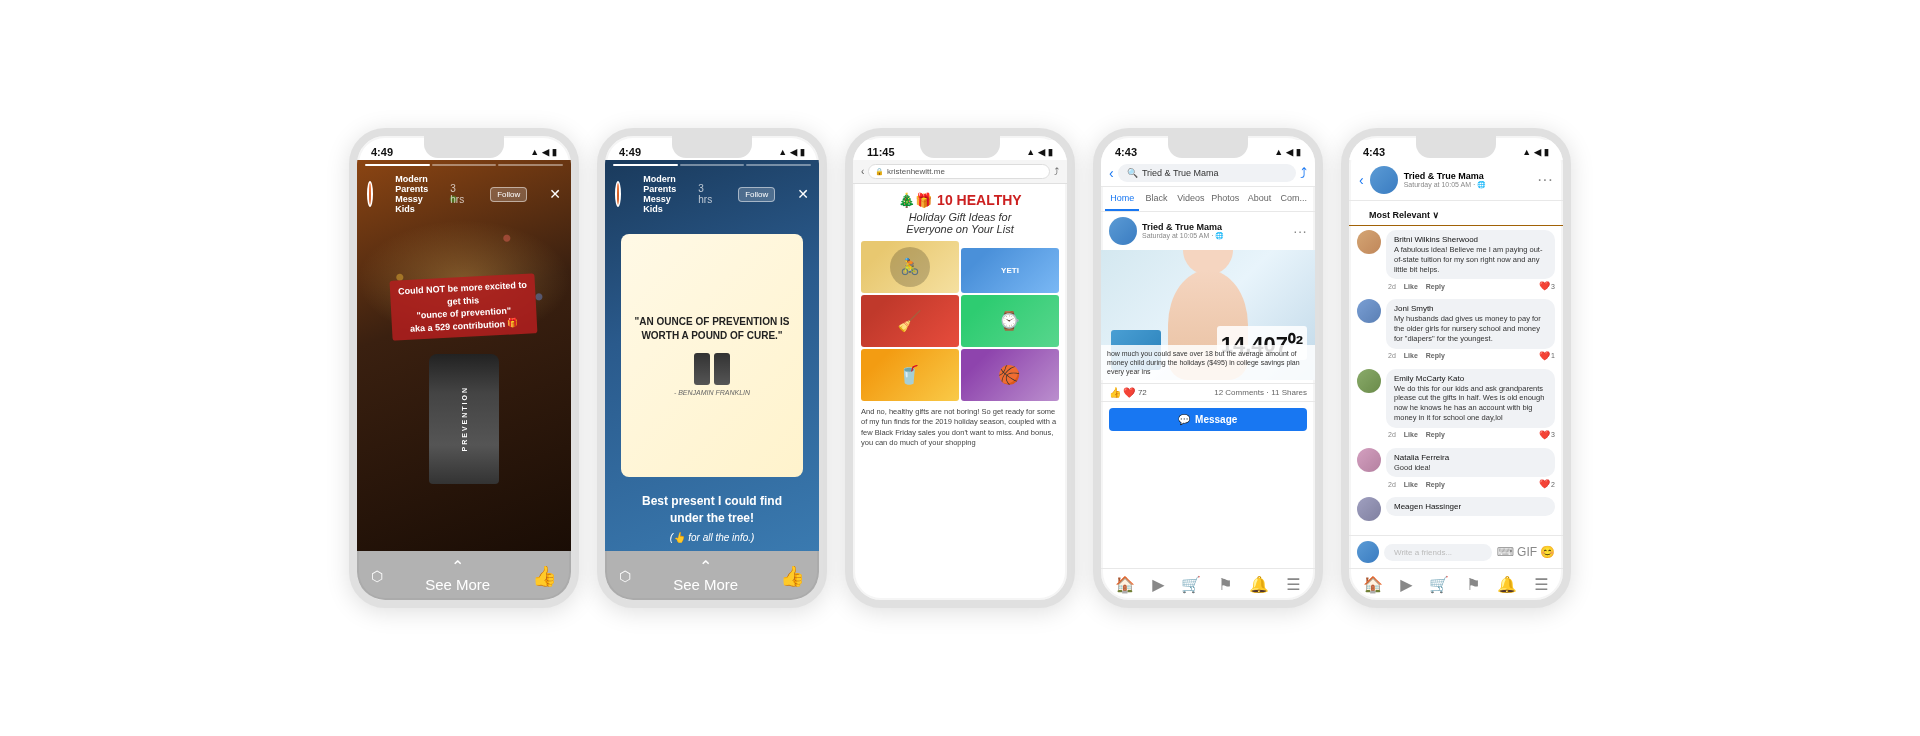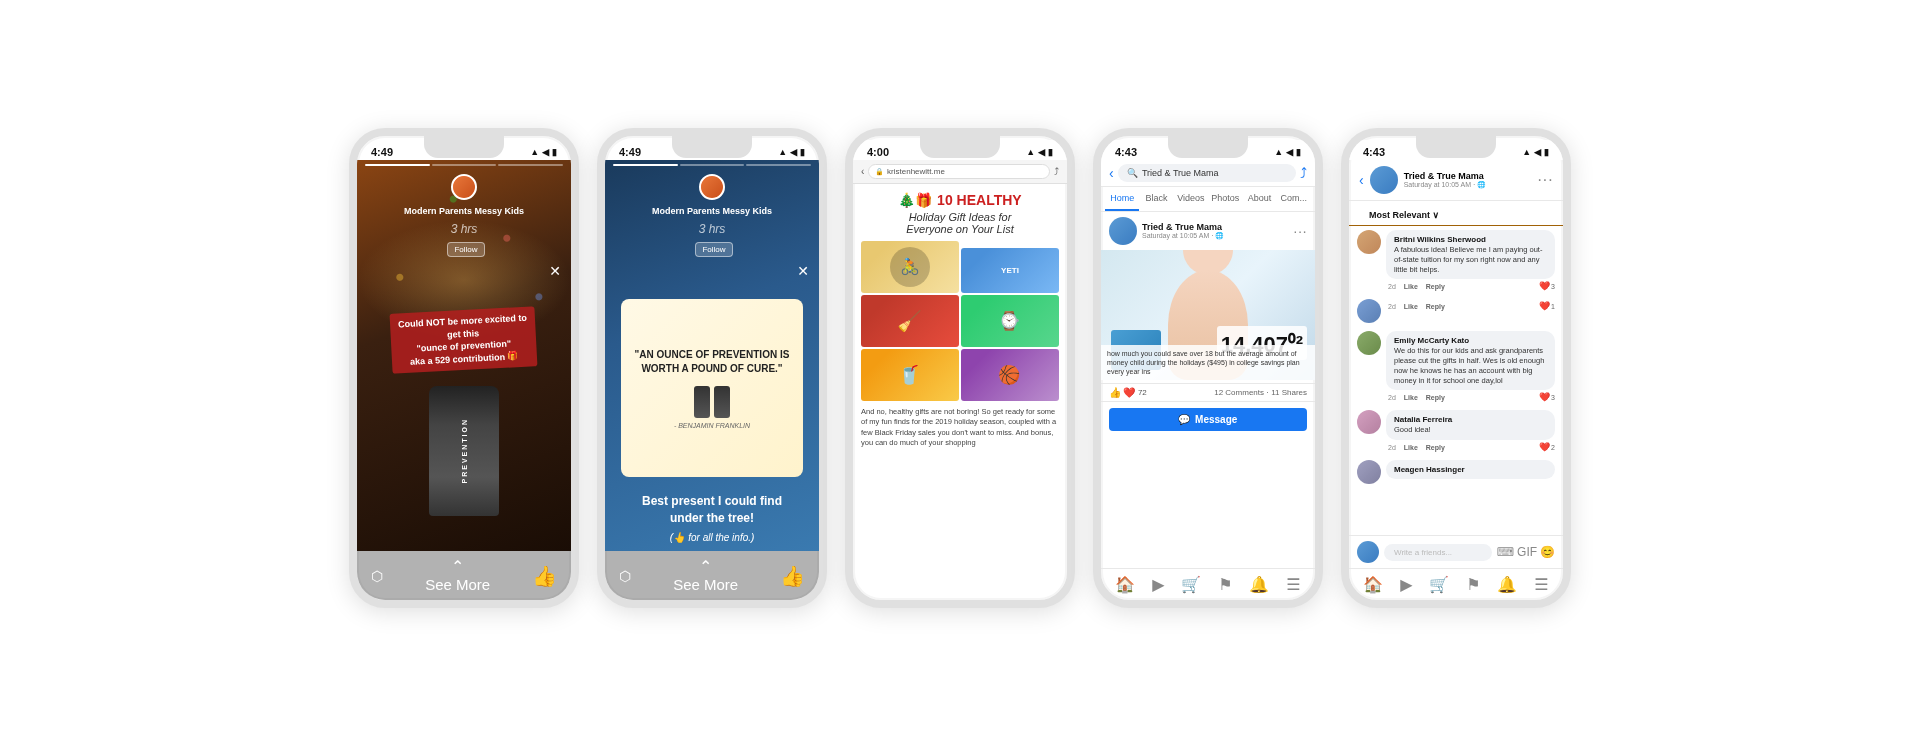--- a/index.html
+++ b/index.html
@@ -73,23 +73,22 @@
     .story-bg-2 {
       position: absolute;
       inset: 0;
       background: linear-gradient(160deg, #1a3a5c 0%, #2a5a8c 40%, #3a7ab0 100%);
     }
     .story-header {
       position: relative;
       z-index: 5;
       display: flex;
       align-items: center;
-      gap: 6px;
+      gap: 22px;
       padding: 6px 10px;
-      flex-direction: column;
     }
     .story-avatar {
       width: 26px;
       height: 26px;
       border-radius: 50%;
       background: linear-gradient(135deg, #ff6b35, #f7c59f);
       border: 2px solid #fff;
       display: flex;
       align-items: center;
       justify-content: center;
@@ -103,21 +102,21 @@
       height: 100%;
       background: linear-gradient(135deg, #e8773a, #c94f1a);
       border-radius: 50%;
     }
     .story-name {
       font-size: 9px;
       color: #fff;
       font-weight: 600;
       flex: 1;
     }
-    .story-time { font-size: 12px; color: rgba(255,255,255,0.7); font-style: italic; }
+    .story-time { font-size: 10px; color: rgba(255,255,255,0.7); }
     .story-close { color: #fff; font-size: 14px; margin-left: auto; }
     .follow-btn {
       background: rgba(255,255,255,0.2);
       color: #fff;
       border: 1px solid rgba(255,255,255,0.5);
       border-radius: 4px;
       font-size: 8px;
       padding: 2px 6px;
       margin-left: 4px;
     }
@@ -492,21 +491,21 @@
     .ca-2 { background: linear-gradient(135deg, #7a9fd4, #5a7fb4); }
     .ca-3 { background: linear-gradient(135deg, #8aab6a, #6a8b4a); }
     .ca-4 { background: linear-gradient(135deg, #d4a0c0, #b480a0); }
     .ca-5 { background: linear-gradient(135deg, #a0a0c0, #8080a0); }
     .comment-bubble {
       background: #f0f2f5;
       border-radius: 10px;
       padding: 5px 8px;
       flex: 1;
     }
-    .comment-author { font-size: 8px; font-weight: 700; color: #111; }
+    .comment-author { font-size: 8px; font-weight: 400; color: #111; }
     .comment-text { font-size: 7.5px; color: #333; line-height: 1.3; margin-top: 1px; }
     .comment-meta { display: flex; gap: 8px; margin-top: 2px; padding-left: 2px; align-items: center; }
     .comment-time { font-size: 7px; color: #888; }
     .comment-like { font-size: 7px; color: #666; font-weight: 600; }
     .comment-reply { font-size: 7px; color: #666; font-weight: 600; }
     .comment-reactions { margin-left: auto; display: flex; align-items: center; gap: 1px; }
     .comment-react-icon { font-size: 9px; }
     .comment-react-count { font-size: 7px; color: #666; }
     .comment-input-bar {
       display: flex;
@@ -668,21 +667,21 @@
         <div style="font-size:16px;color:#fff;">⌃</div>
         <span class="see-more">See More</span>
       </div>
       <span class="thumbs-up">👍</span>
     </div>
   </div>
 
   <div class="phone phone-web">
     <div class="phone-notch"></div>
     <div class="status-bar" style="background:#fff;color:#111;">
-      <span class="time">4:00</span>
+      <span class="time">11:45</span>
       <div class="status-icons">
         <span>▲</span>
         <span>◀</span>
         <span>▮</span>
       </div>
     </div>
     <div class="browser-bar">
       <span style="color:#555;font-size:10px;">‹</span>
       <div class="url-bar">
         <span class="url-lock">🔒</span>
@@ -828,20 +827,24 @@
               <span class="comment-react-icon">❤️</span>
               <span class="comment-react-count">3</span>
             </div>
           </div>
         </div>
       </div>
 
       <div class="comment-item">
         <div class="commenter-avatar ca-2"></div>
         <div style="flex:1;">
+          <div class="comment-bubble">
+            <div class="comment-author">Joni Smyth</div>
+            <div class="comment-text">My husbands dad gives us money to pay for the older girls for nursery school and money for "diapers" for the youngest.</div>
+          </div>
           <div class="comment-meta">
             <span class="comment-time">2d</span>
             <span class="comment-like">Like</span>
             <span class="comment-reply">Reply</span>
             <div class="comment-reactions">
               <span class="comment-react-icon">❤️</span>
               <span class="comment-react-count">1</span>
             </div>
           </div>
         </div>

